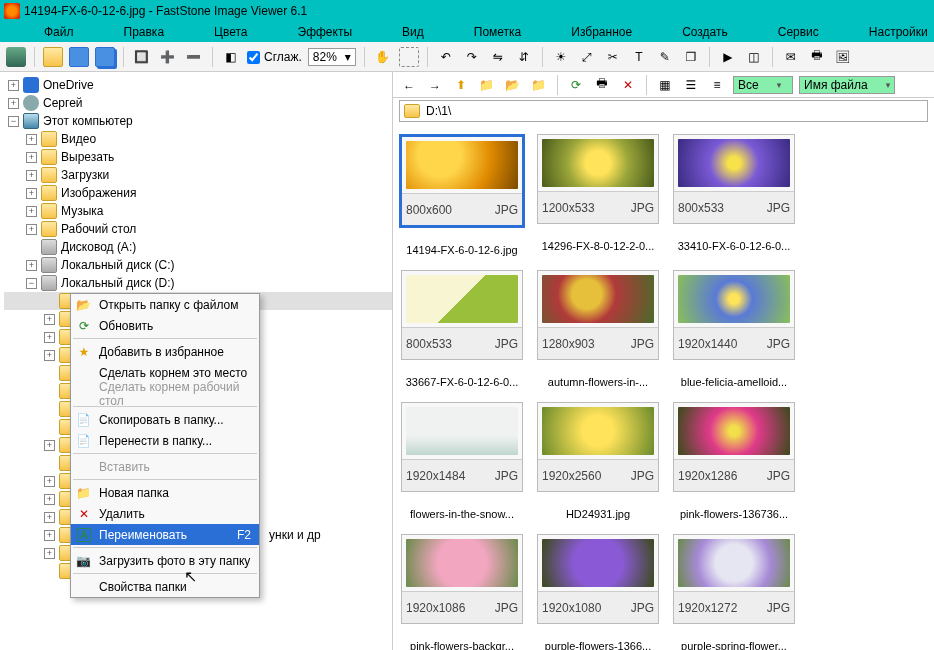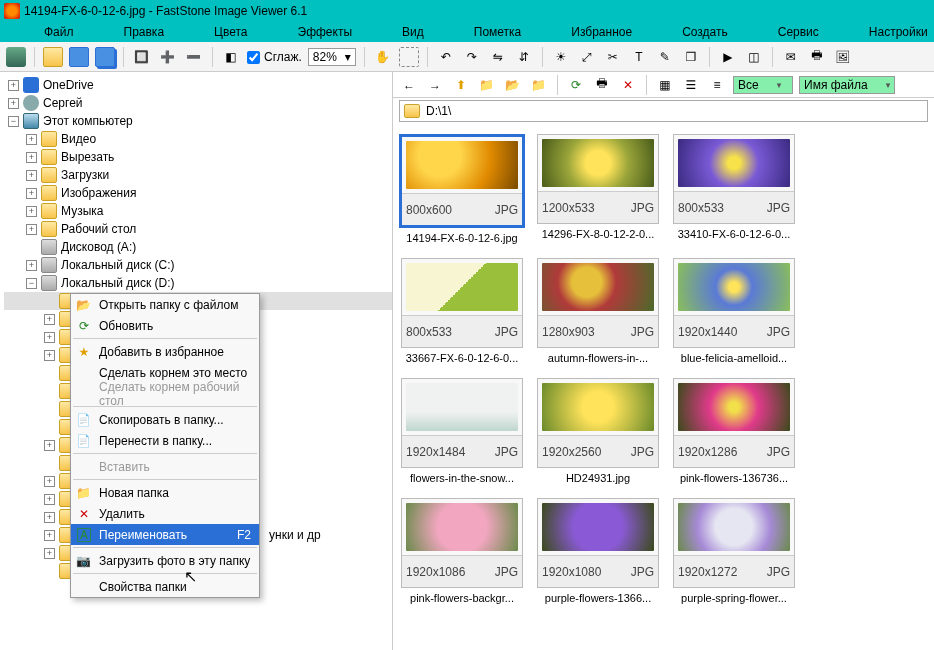--- a/index.html
+++ b/index.html
@@ -30,21 +30,21 @@
 .toolbar2 { height: 26px; border-bottom: 1px solid #ccc; display: flex; align-items: center; padding: 0 6px; gap: 6px; }
 .combo { border: 1px solid #999; background: #86efac; padding: 1px 4px; display: flex; align-items: center; gap: 18px; }
 .combo .arr { font-size: 9px; color: #555; }
 .addr-bar { height: 22px; border: 1px solid #aaa; margin: 2px 6px 4px 6px; display: flex; align-items: center; padding: 0 4px; gap: 6px; background: #fff; }
 .thumbs { flex: 1; padding: 8px; display: flex; flex-wrap: wrap; gap: 14px 14px; align-content: flex-start; overflow: hidden; }
 .thumb { width: 122px; display: flex; flex-direction: column; align-items: center; }
 .thumb-frame { width: 122px; height: 90px; border: 1px solid #bbb; background: #f8f8f8; display: flex; flex-direction: column; position: relative; }
 .thumb-frame.sel { border: 3px solid #2a6fd6; width: 126px; height: 94px; }
 .thumb-img { flex: 1; margin: 4px; border-radius: 1px; }
 .thumb-info { height: 32px; background: #eee; border-top: 1px solid #ccc; display: flex; justify-content: space-between; padding: 0 4px; font-size: 10px; color: #444; align-items: center; }
-.thumb-name { margin-top: 4px; font-size: 11px; color: #000; max-width: 122px; white-space: nowrap; overflow: hidden; text-overflow: ellipsis; text-align: center; }
+.thumb-name { margin-top: 16px; font-size: 11px; color: #000; max-width: 122px; white-space: nowrap; overflow: hidden; text-overflow: ellipsis; text-align: center; }
 .context-menu { position: absolute; left: 70px; top: 221px; width: 190px; background: #f8f8f8; border: 1px solid #999; box-shadow: 3px 3px 6px rgba(0,0,0,.25); }
 .context-menu .item { height: 21px; display: flex; align-items: center; padding: 0 8px 0 28px; position: relative; font-size: 12px; }
 .context-menu .item .mi-icon { position: absolute; left: 5px; width: 16px; height: 16px; display: flex; align-items: center; justify-content: center; }
 .context-menu .item.disabled { color: #999; }
 .context-menu .item.sel { background: #2a6fd6; color: #fff; }
 .context-menu .item .shortcut { margin-left: auto; font-size: 12px; }
 .context-menu hr { border: none; border-top: 1px solid #ccc; margin: 2px 2px; }
 .cursor { position: absolute; left: 184px; top: 495px; font-size: 16px; color: #000; pointer-events: none; z-index: 100; }
 </style>
 </head>

